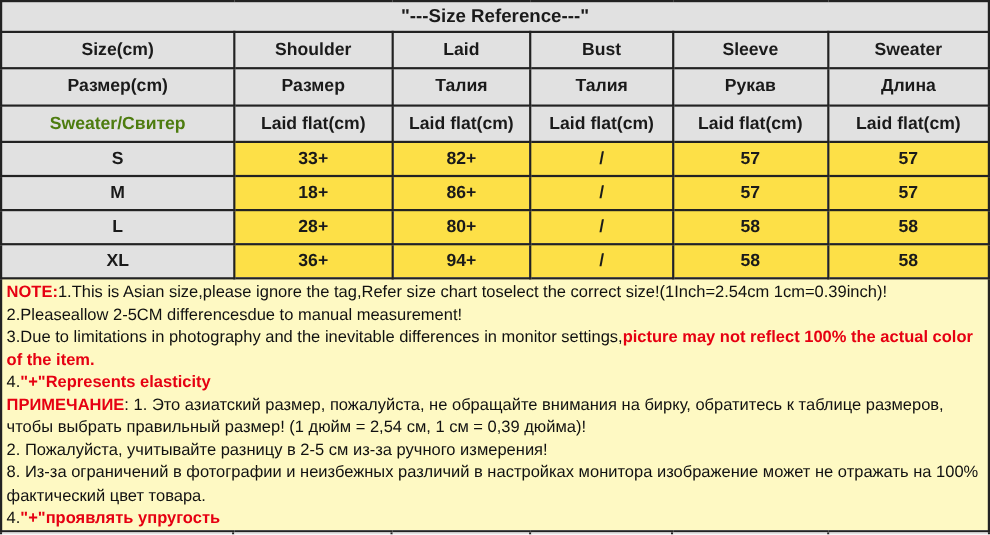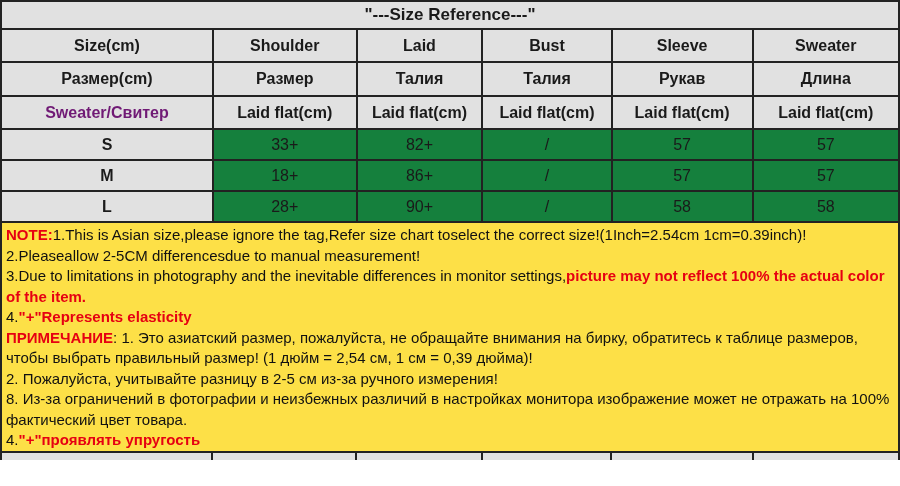--- a/index.html
+++ b/index.html
@@ -12,25 +12,25 @@
   }
   table.size-table td{
     border:2px solid #222222;text-align:center;vertical-align:middle;
     font-size:16px;overflow:hidden;white-space:nowrap;
   }
   tr.r-title td{height:24px;background:#e1e1e1;font-weight:bold;font-size:17px;}
   tr.r-hdr td{background:#e1e1e1;font-weight:bold;}
   tr.r-hdr1 td{height:29px;}
   tr.r-hdr2 td{height:30px;}
   tr.r-hdr3 td{height:29px;}
-  tr.r-data td{height:27px;font-weight:normal;background:#15803d;}
+  tr.r-data td{height:27px;font-weight:bold;background:#fde047;}
   tr.r-data td.size-cell{background:#e1e1e1;font-weight:bold;}
-  td.product-cell{color:#701a75;font-weight:bold;font-size:17px;}
+  td.product-cell{color:#4d7c0f;font-weight:bold;font-size:17px;}
   tr.r-notes td{
-    text-align:left;vertical-align:top;background:#fde047;white-space:normal;
+    text-align:left;vertical-align:top;background:#fef9c3;white-space:normal;
     padding:2px 2px 0 4px;height:223px;
   }
   .notes p{
     margin:0;font-size:15px;line-height:20.5px;font-weight:normal;color:#111111;
   }
   .red-bold{color:#e60012;font-weight:bold;}
   .strip{
     display:flex;height:7px;border-left:2px solid #222222;border-right:2px solid #222222;
   }
   .strip .seg{background:#e1e1e1;border-right:2px solid #222222;height:100%;}
@@ -91,21 +91,29 @@
       <td class="size-cell">M</td>
       <td>18+</td>
       <td>86+</td>
       <td>/</td>
       <td>57</td>
       <td>57</td>
     </tr>
     <tr class="r-data">
       <td class="size-cell">L</td>
       <td>28+</td>
-      <td>90+</td>
+      <td>80+</td>
+      <td>/</td>
+      <td>58</td>
+      <td>58</td>
+    </tr>
+    <tr class="r-data">
+      <td class="size-cell">XL</td>
+      <td>36+</td>
+      <td>94+</td>
       <td>/</td>
       <td>58</td>
       <td>58</td>
     </tr>
     <tr class="r-notes">
       <td colspan="6">
         <div class="notes">
           <p><span class="red-bold">NOTE:</span><span>1.This is Asian size,please ignore the tag,Refer size chart toselect the correct size!(1Inch=2.54cm 1cm=0.39inch)!</span></p>
           <p>2.Pleaseallow 2-5CM differencesdue to manual measurement!</p>
           <p><span>3.Due to limitations in photography and the inevitable differences in monitor settings,</span><span class="red-bold">picture may not reflect 100% the actual color of the item.</span></p>

